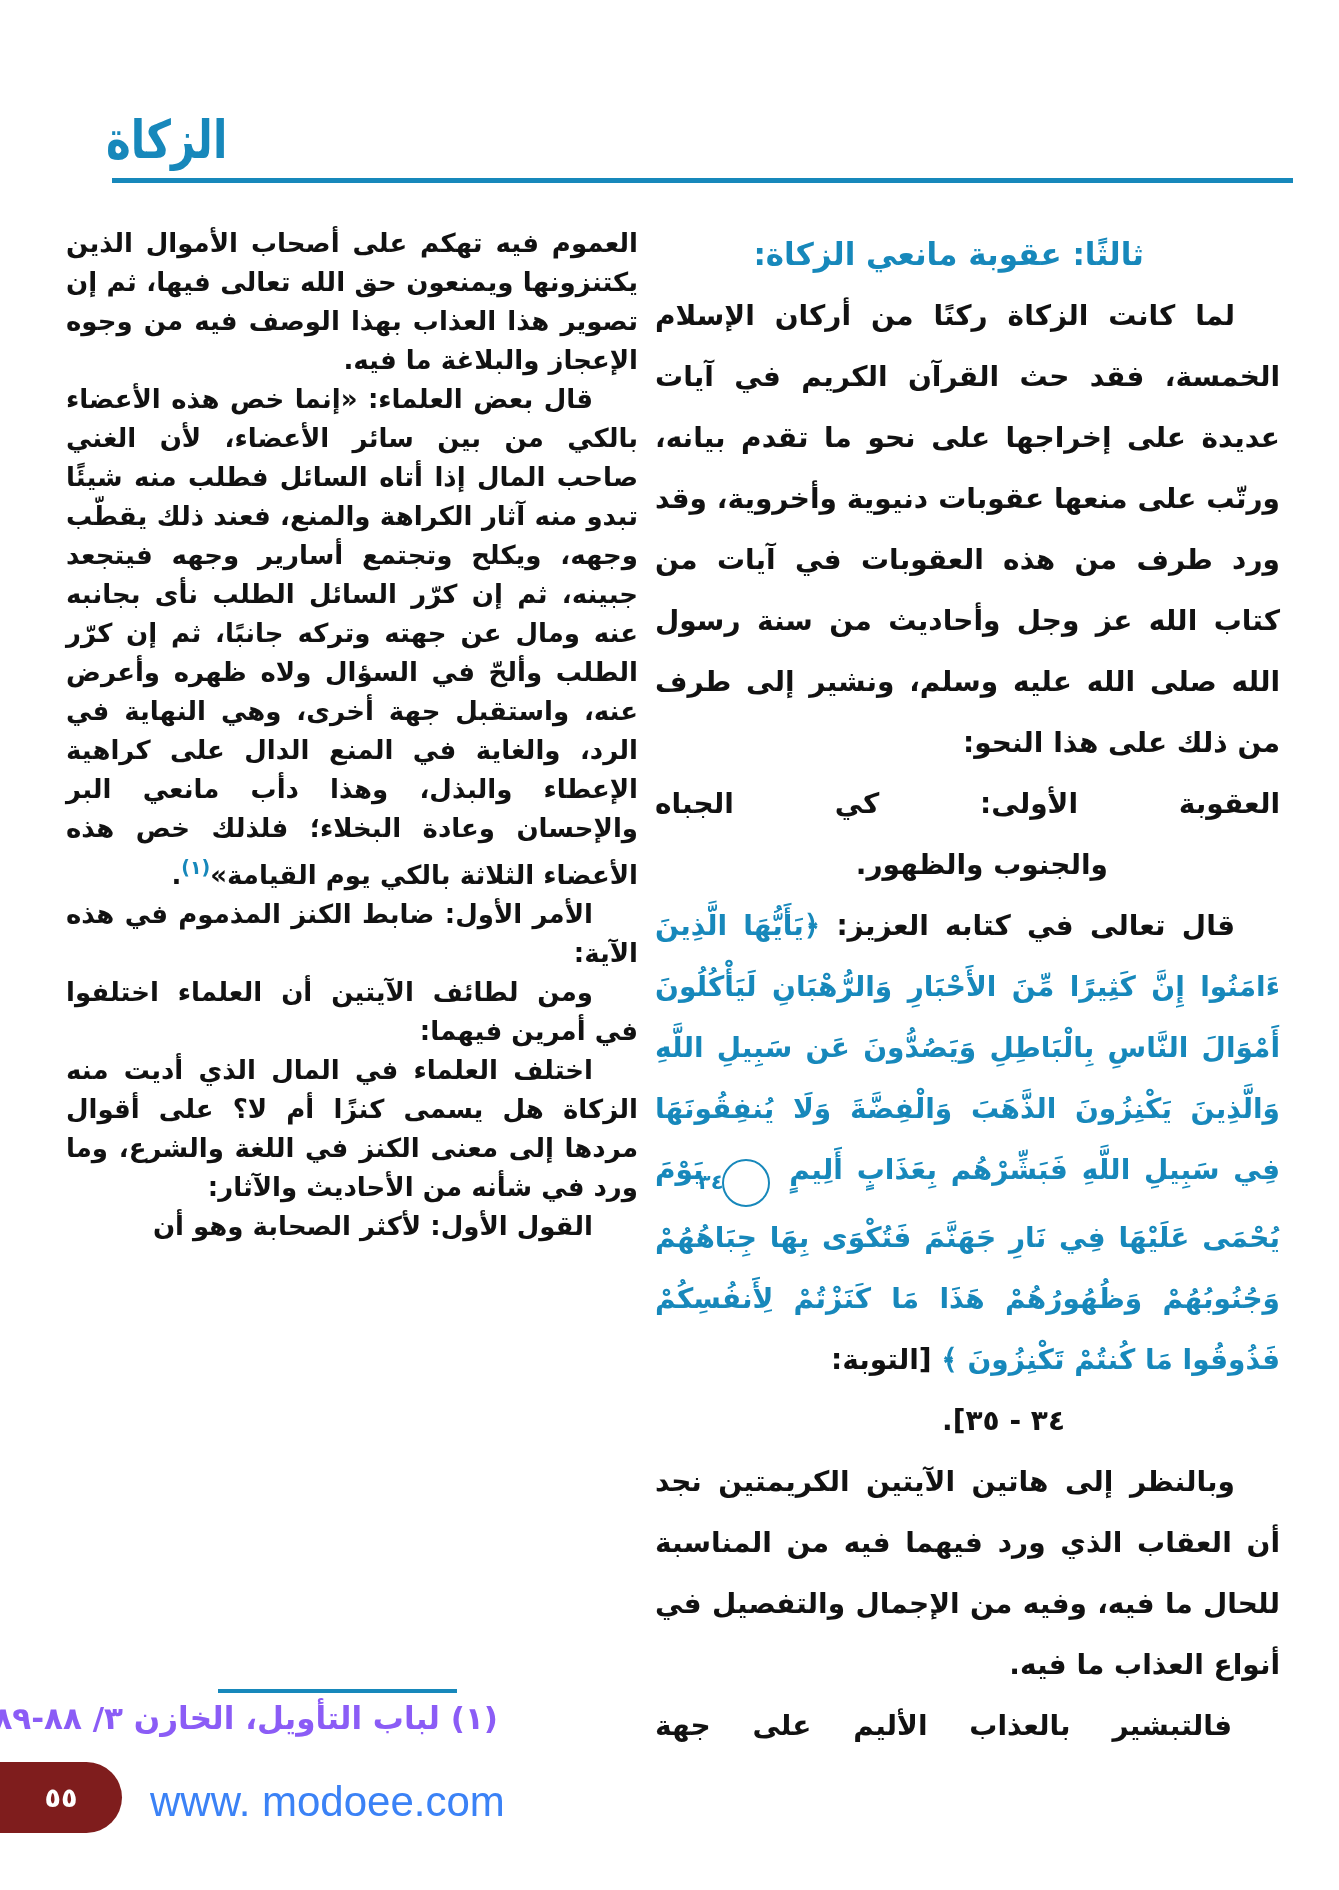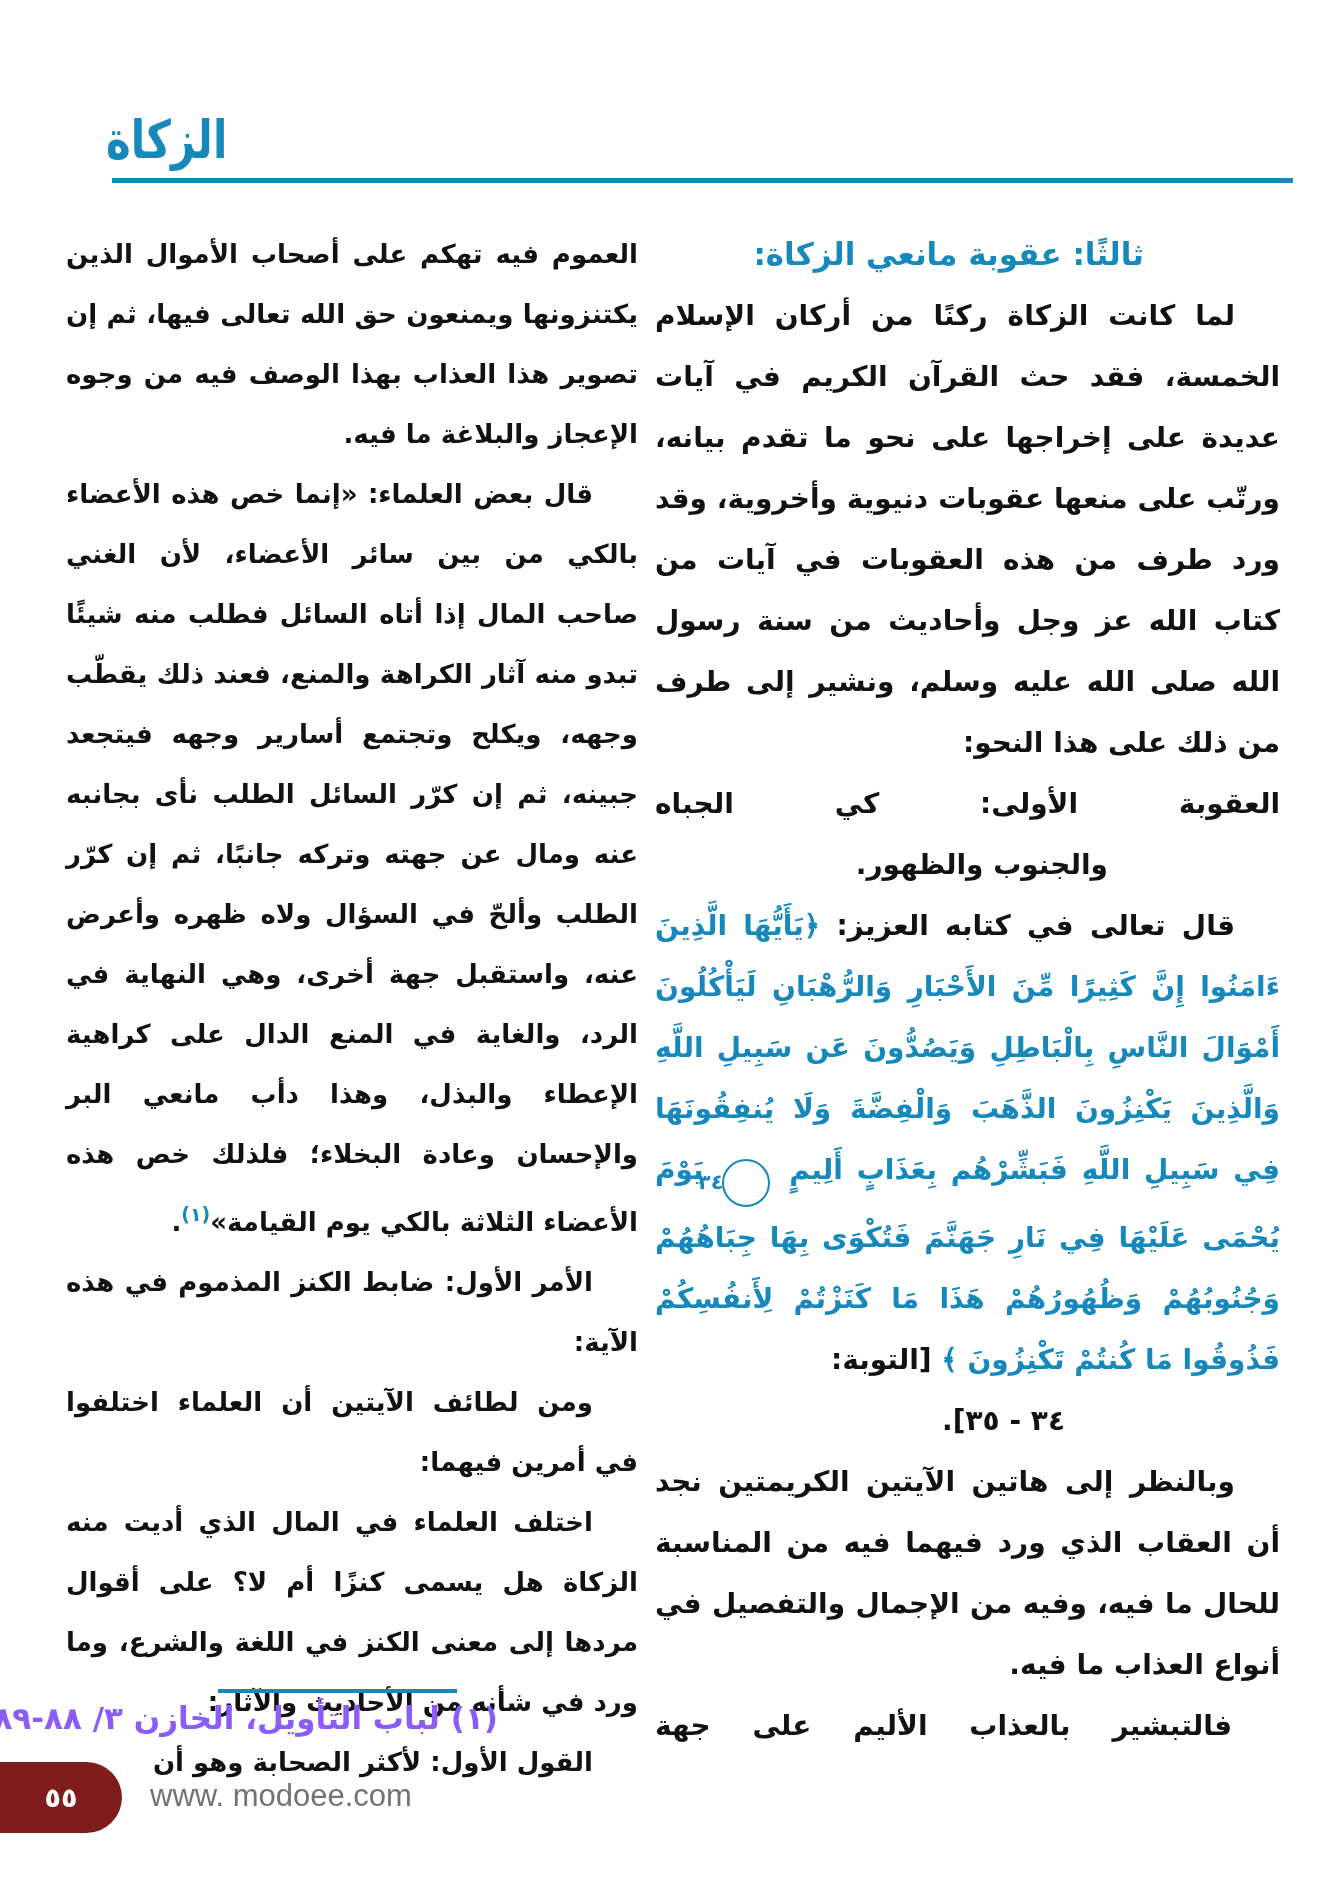--- a/index.html
+++ b/index.html
@@ -22,21 +22,21 @@
   .header-rule{
     position:absolute;left:112px;right:46px;top:178px;
     height:5px;background:#1788BB;
   }
   
   .col{
     position:absolute;top:224px;
     text-align:justify;font-weight:bold;
   }
   .col-right{right:59px;width:625px;font-size:28px;line-height:61px;}
-  .col-left{left:66px;width:572px;font-size:26px;line-height:60px;}
+  .col-left{left:66px;width:572px;font-size:26px;line-height:39px;}
   .col p{margin:0;padding:0;}
   .indent{text-indent:45px;}
   .section-heading{
     color:#1788BB;font-size:31px;text-indent:136px;
     font-weight:bold;margin:0;line-height:61px;
   }
   .spread{text-align:justify;text-align-last:justify;}
   .subline2{text-indent:172px;}
   .verse-text{color:#1788BB;}
   .ayah-badge{
@@ -64,21 +64,21 @@
   
   .page-tab{
     position:absolute;left:0;top:1762px;width:122px;height:71px;
     background:#7f1d1d;border-radius:0 36px 36px 0;
     color:#ffffff;display:flex;align-items:center;justify-content:center;
     font-size:27px;font-weight:bold;letter-spacing:10px;
   }
   .site-url{
     position:absolute;left:150px;top:1778px;
     font-family:"Liberation Sans", sans-serif;
-    font-size:31px;color:#737373;direction:ltr;
+    font-size:42px;color:#3b82f6;direction:ltr;
   }
 </style>
 </head>
 <body>
 
 <div class="page">
 
   <div class="logo">الزكاة</div>
   <div class="header-rule"></div>
 

